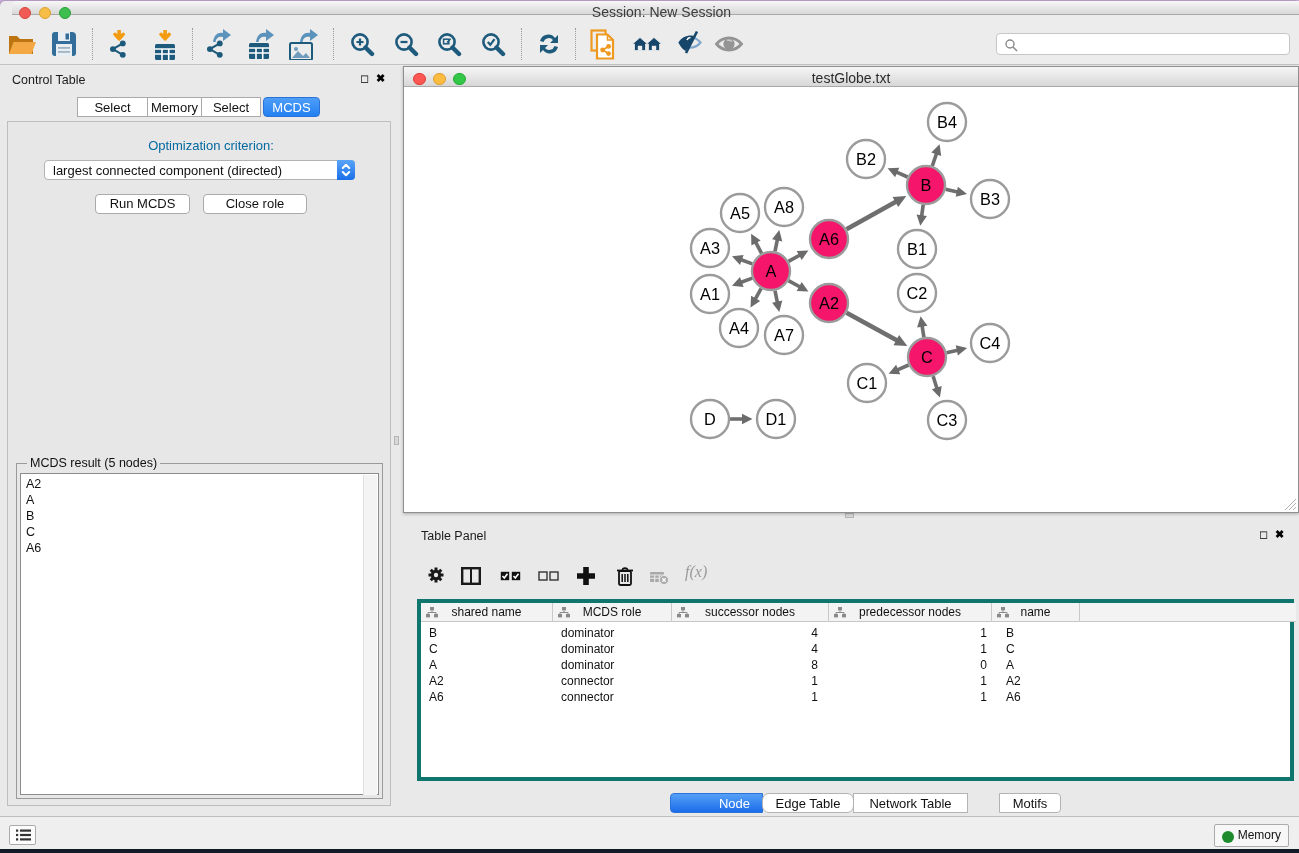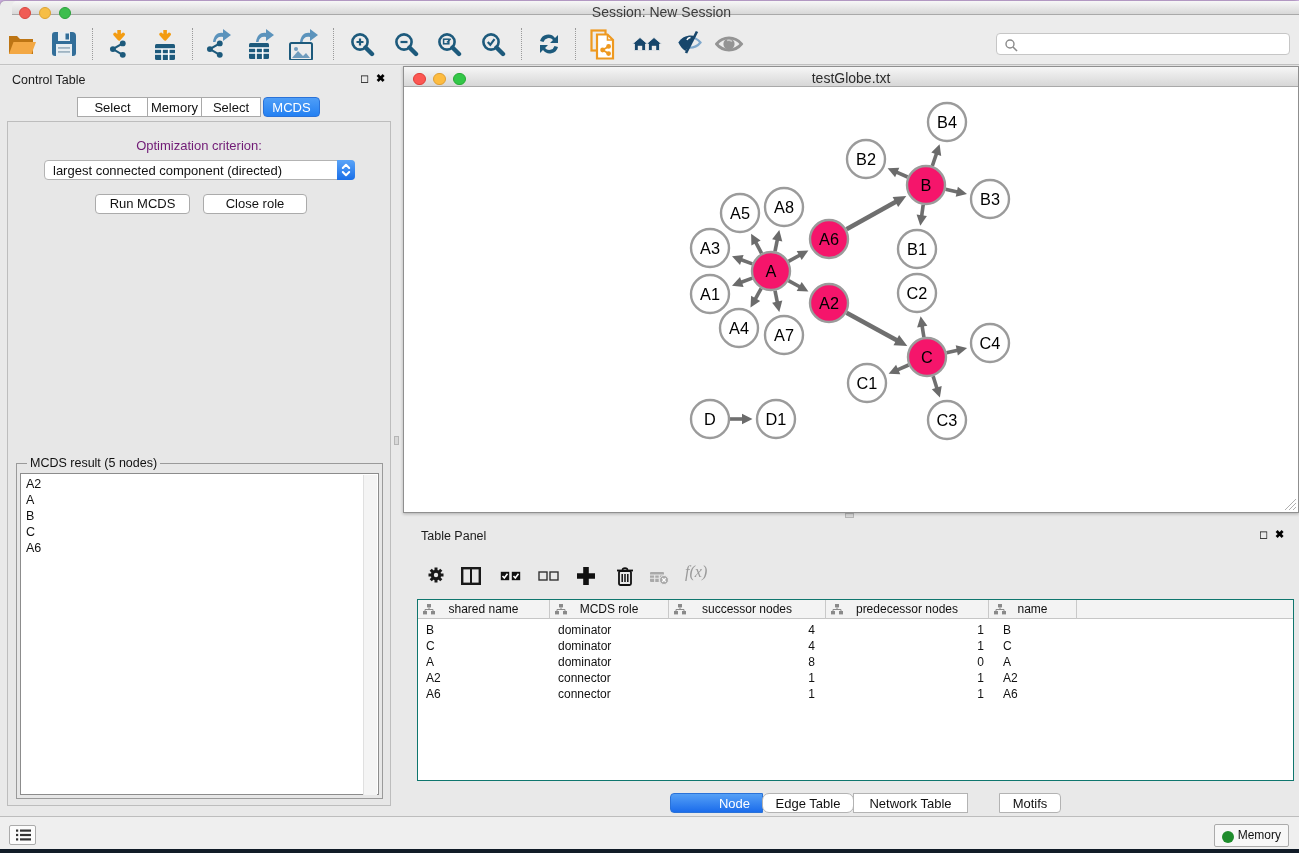--- a/index.html
+++ b/index.html
@@ -19,21 +19,21 @@
 #main { position:absolute; left:0; top:65px; width:1299px; height:750px; background:#e9e9e9; }
 
 
 #cpanel { position:absolute; left:0; top:0; width:399px; height:750px; }
 #cpanel-title { position:absolute; left:12px; top:7px; font-size:12.5px; color:#1b1b1b; }
 .winbtn { position:absolute; font-size:11px; color:#000; }
 #cp-tabs { position:absolute; left:77px; top:31px; height:20px; }
 .cptab { position:absolute; top:0; height:20px; background:#fff; border:1px solid #a9a9a9; font-size:13px; color:#111; text-align:center; line-height:19px; }
 .cptab.sel { background:linear-gradient(#4f9ef7,#2380f2); color:#fff; border:1px solid #2a72d8; border-radius:4px; }
 #cp-inner { position:absolute; left:7px; top:55px; width:384px; height:685px; background:#e7e7e7; border:1px solid #bdbdbd; }
-#opt-label { position:absolute; left:0; top:16px; width:100%; text-align:center; font-size:13px; color:#701a75; }
+#opt-label { position:absolute; left:12px; top:16px; width:100%; text-align:center; font-size:13px; color:#0369a1; }
 #dropdown { position:absolute; left:36px; top:38px; width:311px; height:20px; background:#fff; border:1px solid #b3b3b3; border-radius:4px; font-size:13px; color:#111; line-height:19px; padding-left:8px; }
 #dd-step { position:absolute; right:-1px; top:-1px; width:18px; height:20px; background:linear-gradient(#5aa4f8,#1a6fe8); border-radius:0 4px 4px 0; }
 .btn { position:absolute; top:72px; height:20px; background:#fff; border:1px solid #ababab; border-radius:4px; font-size:13px; color:#111; text-align:center; line-height:18px; }
 #mcds-group { position:absolute; left:8px; top:341px; width:367px; height:336px; border:1px solid #9a9a9a; }
 #mcds-gtitle { position:absolute; left:10px; top:-8px; background:#e7e7e7; padding:0 3px; font-size:12.5px; color:#111; }
 #mcds-list { position:absolute; left:3px; top:9px; width:359px; height:322px; background:#fff; border:1px solid #8c8c8c; font-size:12.5px; color:#111; line-height:16px; padding:2px 0 0 5px; }
 #mcds-scroll { position:absolute; right:1px; top:1px; width:14px; height:320px; background:#f4f4f4; border-left:1px solid #e0e0e0; }
 
 
 #gwin { position:absolute; left:403px; top:0; width:896px; height:447px; background:#fff; border:1px solid #8f8f8f; box-shadow:0 1px 3px rgba(0,0,0,.25); }
@@ -41,21 +41,21 @@
 #gwin-title .t1 { left:9px;  background:#fc5753; border:0.5px solid #df3e38; }
 #gwin-title .t2 { left:29px; background:#fdbc40; border:0.5px solid #de9f34; }
 #gwin-title .t3 { left:49px; background:#33c748; border:0.5px solid #27aa35; }
 #gwin-titletext { position:absolute; top:2.5px; width:100%; text-align:center; font-size:14px; color:#2c2c2c; }
 #graphsvg { position:absolute; left:0; top:21px; }
 
 
 #tpanel { position:absolute; left:403px; top:455px; width:896px; height:295px; }
 #tp-title { position:absolute; left:18px; top:8px; font-size:12.5px; color:#1b1b1b; }
 #tp-toolbar { position:absolute; left:14px; top:36px; width:877px; height:35px; background:#e9e9e9; }
-#tablebox { position:absolute; left:14px; top:78px; width:877px; height:182px; background:#fff; border:1px solid #0f766e; }
+#tablebox { position:absolute; left:14px; top:78px; width:877px; height:182px; background:#fff; border:4px solid #0f766e; }
 #thead { position:absolute; left:0; top:0; width:875px; height:19px; background:#f3f3f3; border-bottom:1px solid #c6c6c6; }
 .th { position:absolute; top:0; height:19px; border-right:1px solid #c9c9c9; font-size:12px; color:#111; text-align:center; line-height:19px; }
 .treeicon { position:absolute; left:5px; top:4px; }
 .cell { position:absolute; font-size:12px; color:#111; height:16px; line-height:16px; }
 #btabs { position:absolute; left:267px; top:272px; height:20px; font-size:13px; }
 .btab { position:absolute; top:0; height:20px; background:#fff; border:1px solid #b3b3b3; color:#111; text-align:center; line-height:19px; }
 .btab.sel { background:linear-gradient(#55a0f6,#1b6ceb); color:#fff; border-color:#2a72d8; }
 
 #statusbar { position:absolute; left:0; top:815px; width:1299px; height:33px; background:#efefef; border-top:1px solid #bdbdbd; }
 #listbtn { position:absolute; left:9px; top:8px; width:27px; height:20px; background:#fcfcfc; border:1px solid #ababab; border-radius:2px; }

